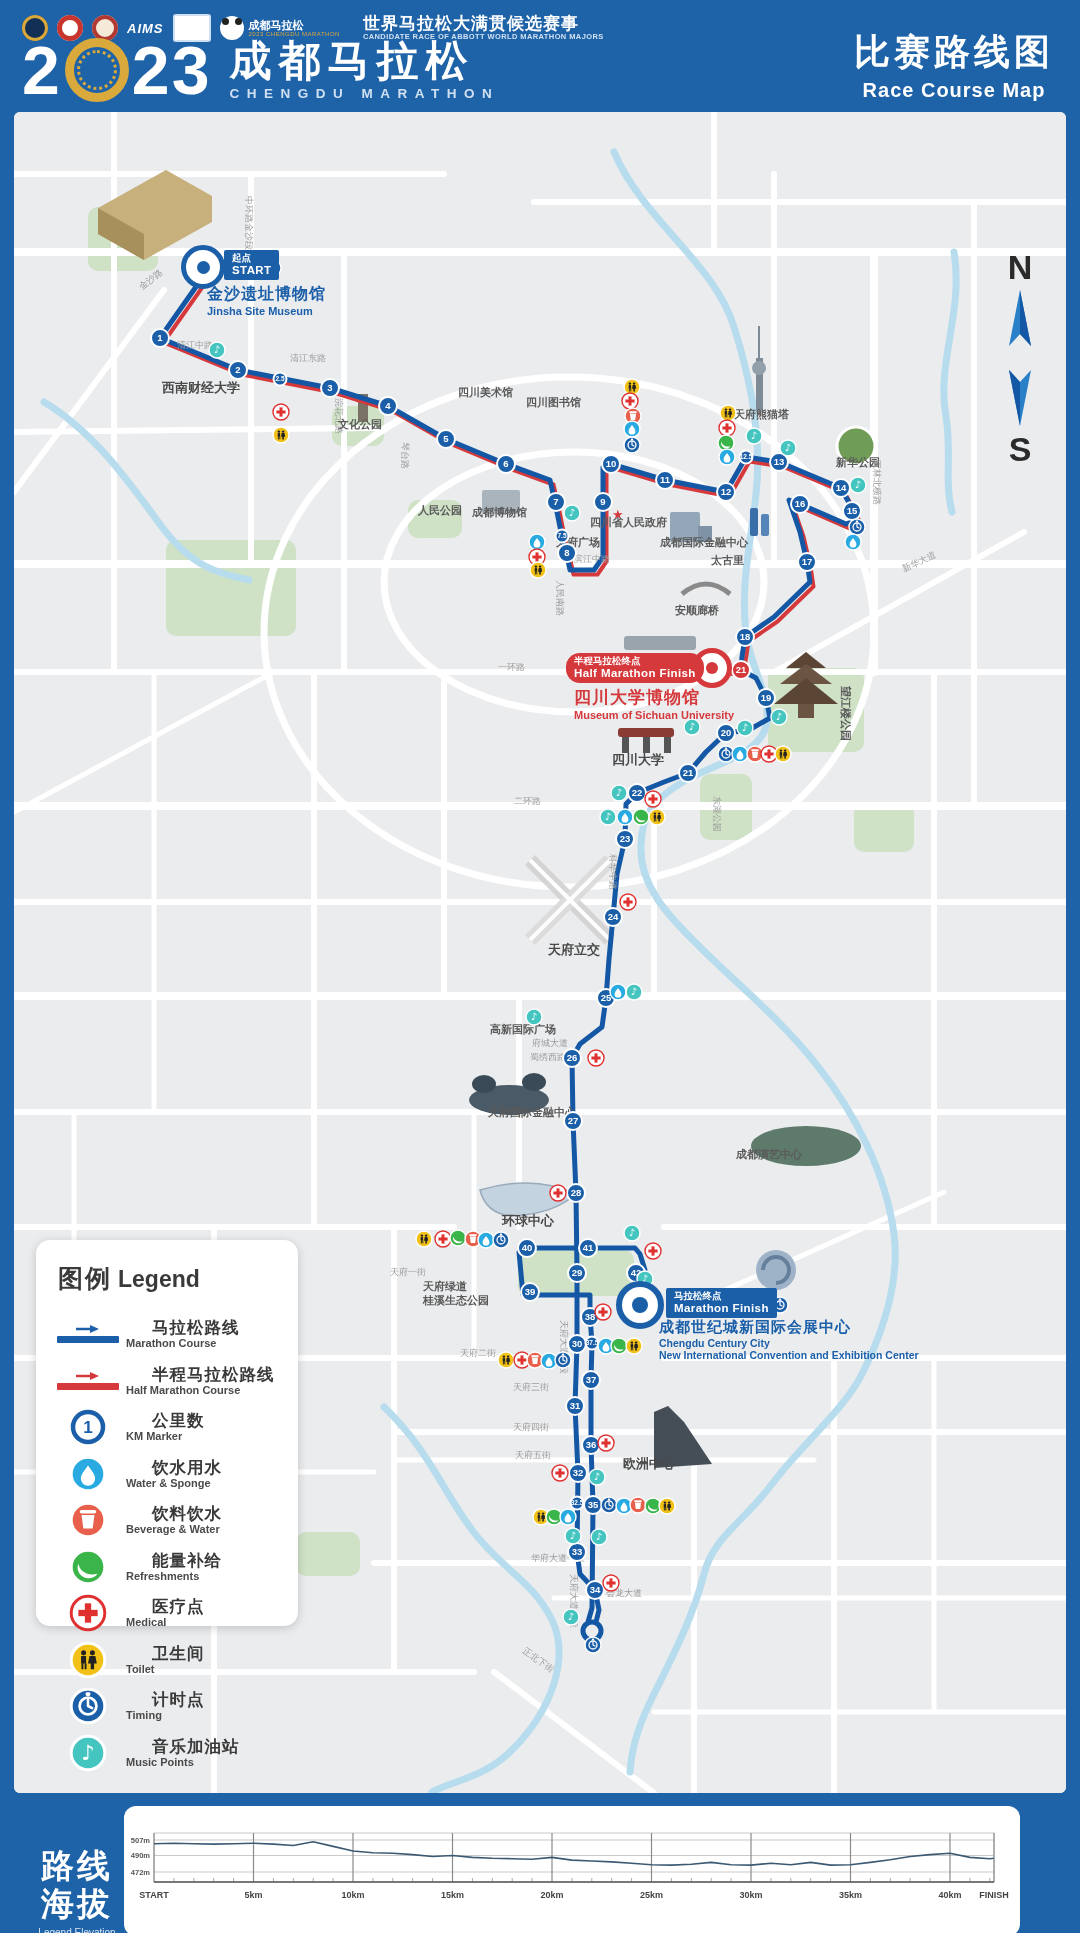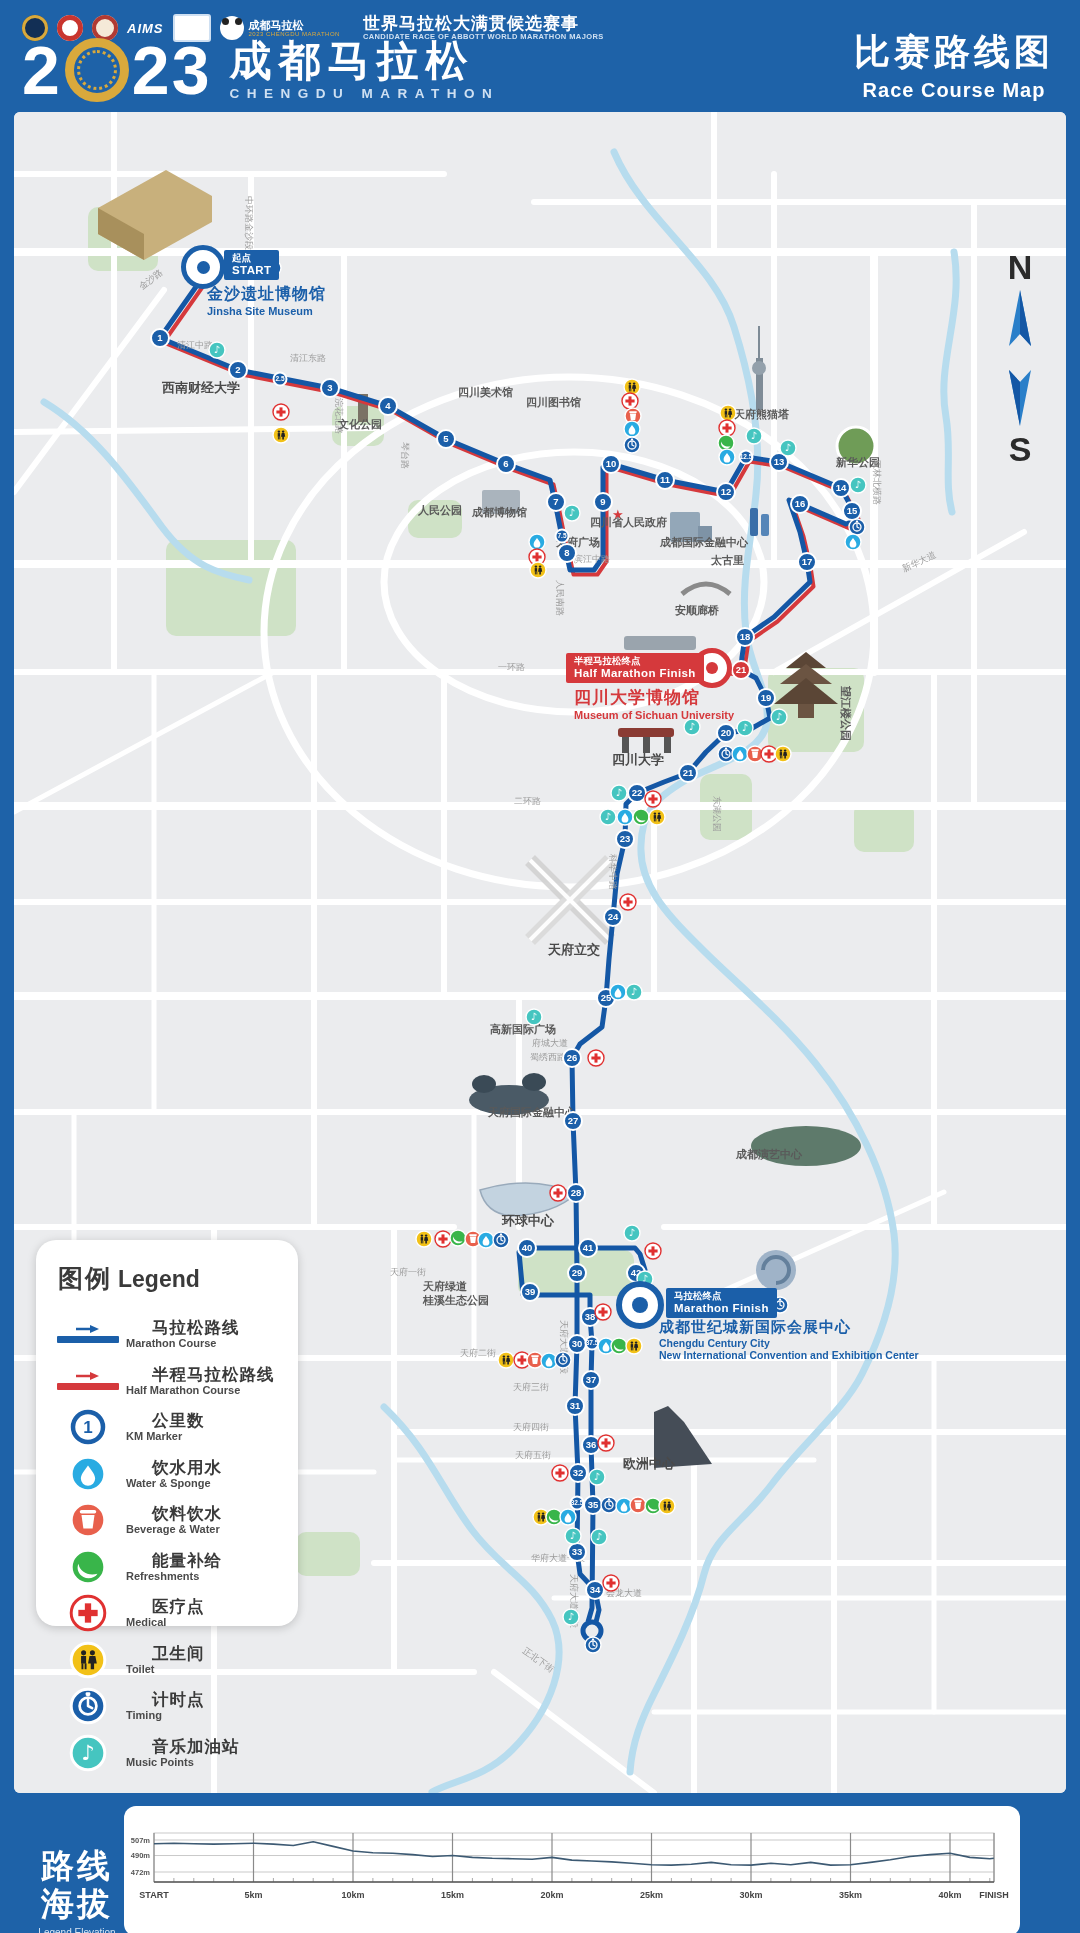--- a/index.html
+++ b/index.html
@@ -39,29 +39,29 @@
   #map-svg{position:absolute;left:0;top:0;}
   text.lm{font:bold 13px "Liberation Sans",sans-serif;fill:#4a4a4a;}
   text.lms{font:bold 11px "Liberation Sans",sans-serif;fill:#5a5a5a;}
   text.rd{font:9px "Liberation Sans",sans-serif;fill:#9b9b9b;}
   .ov{position:absolute;}
   .bigm{position:absolute;border-radius:50%;background:#fff;display:flex;align-items:center;justify-content:center;}
   .bigm i{border-radius:50%;display:block;}
   .tag{position:absolute;color:#fff;font-weight:bold;padding:3px 8px;line-height:1.12;border-radius:2px;white-space:nowrap;}
   .tag .l1{font-size:9.5px;display:block;}
   .tag .l2{font-size:11.5px;display:block;letter-spacing:.4px;}
-  .tag-blue{background:#1b5fa9;} .tag-red{background:#d5393c;}
+  .tag-blue{background:#1b5fa9;} .tag-red{background:#d5393c;border-radius:14px;}
   .pn-cn{font-weight:bold;color:#1b5fa9;font-size:16px;letter-spacing:1px;white-space:nowrap;}
   .pn-en{font-weight:bold;color:#1b5fa9;font-size:11px;white-space:nowrap;}
   .red .pn-cn,.red .pn-en{color:#d5393c;}
   .fin .pn-cn{font-size:15px;} .fin .pn-en{font-size:10.5px;}
   .compass{position:absolute;left:978px;top:138px;width:56px;text-align:center;}
   .compass .cl{font-weight:bold;font-size:34px;color:#2b2b2b;line-height:1;}
   
-  .legend{position:absolute;left:22px;top:1128px;width:262px;height:386px;background:#fff;border-radius:20px;box-shadow:0 2px 10px rgba(0,0,0,.18);}
+  .legend{position:absolute;left:22px;top:1128px;width:262px;height:386px;background:#fff;border-radius:14px;box-shadow:0 2px 10px rgba(0,0,0,.18);}
   .lg-title{position:absolute;left:22px;top:22px;font-weight:bold;color:#3a3a3a;}
   .lg-title .zh{font-size:25px;letter-spacing:2px;} .lg-title .en{font-size:23px;margin-left:6px;}
   .lrow{position:absolute;left:14px;width:234px;height:40px;display:flex;align-items:center;}
   .lico{width:76px;display:flex;justify-content:center;align-items:center;}
   .ltxt{line-height:1.15;}
   .lcn{font-weight:bold;font-size:16.5px;color:#3a3a3a;letter-spacing:1px;margin-left:26px;}
   .len{font-weight:bold;font-size:11px;color:#4a4a4a;}
   
   footer{position:absolute;left:0;top:1793px;width:1080px;height:140px;}
   .elev-title{position:absolute;left:34px;top:14px;width:86px;text-align:center;color:#fff;margin-top:40px;}

